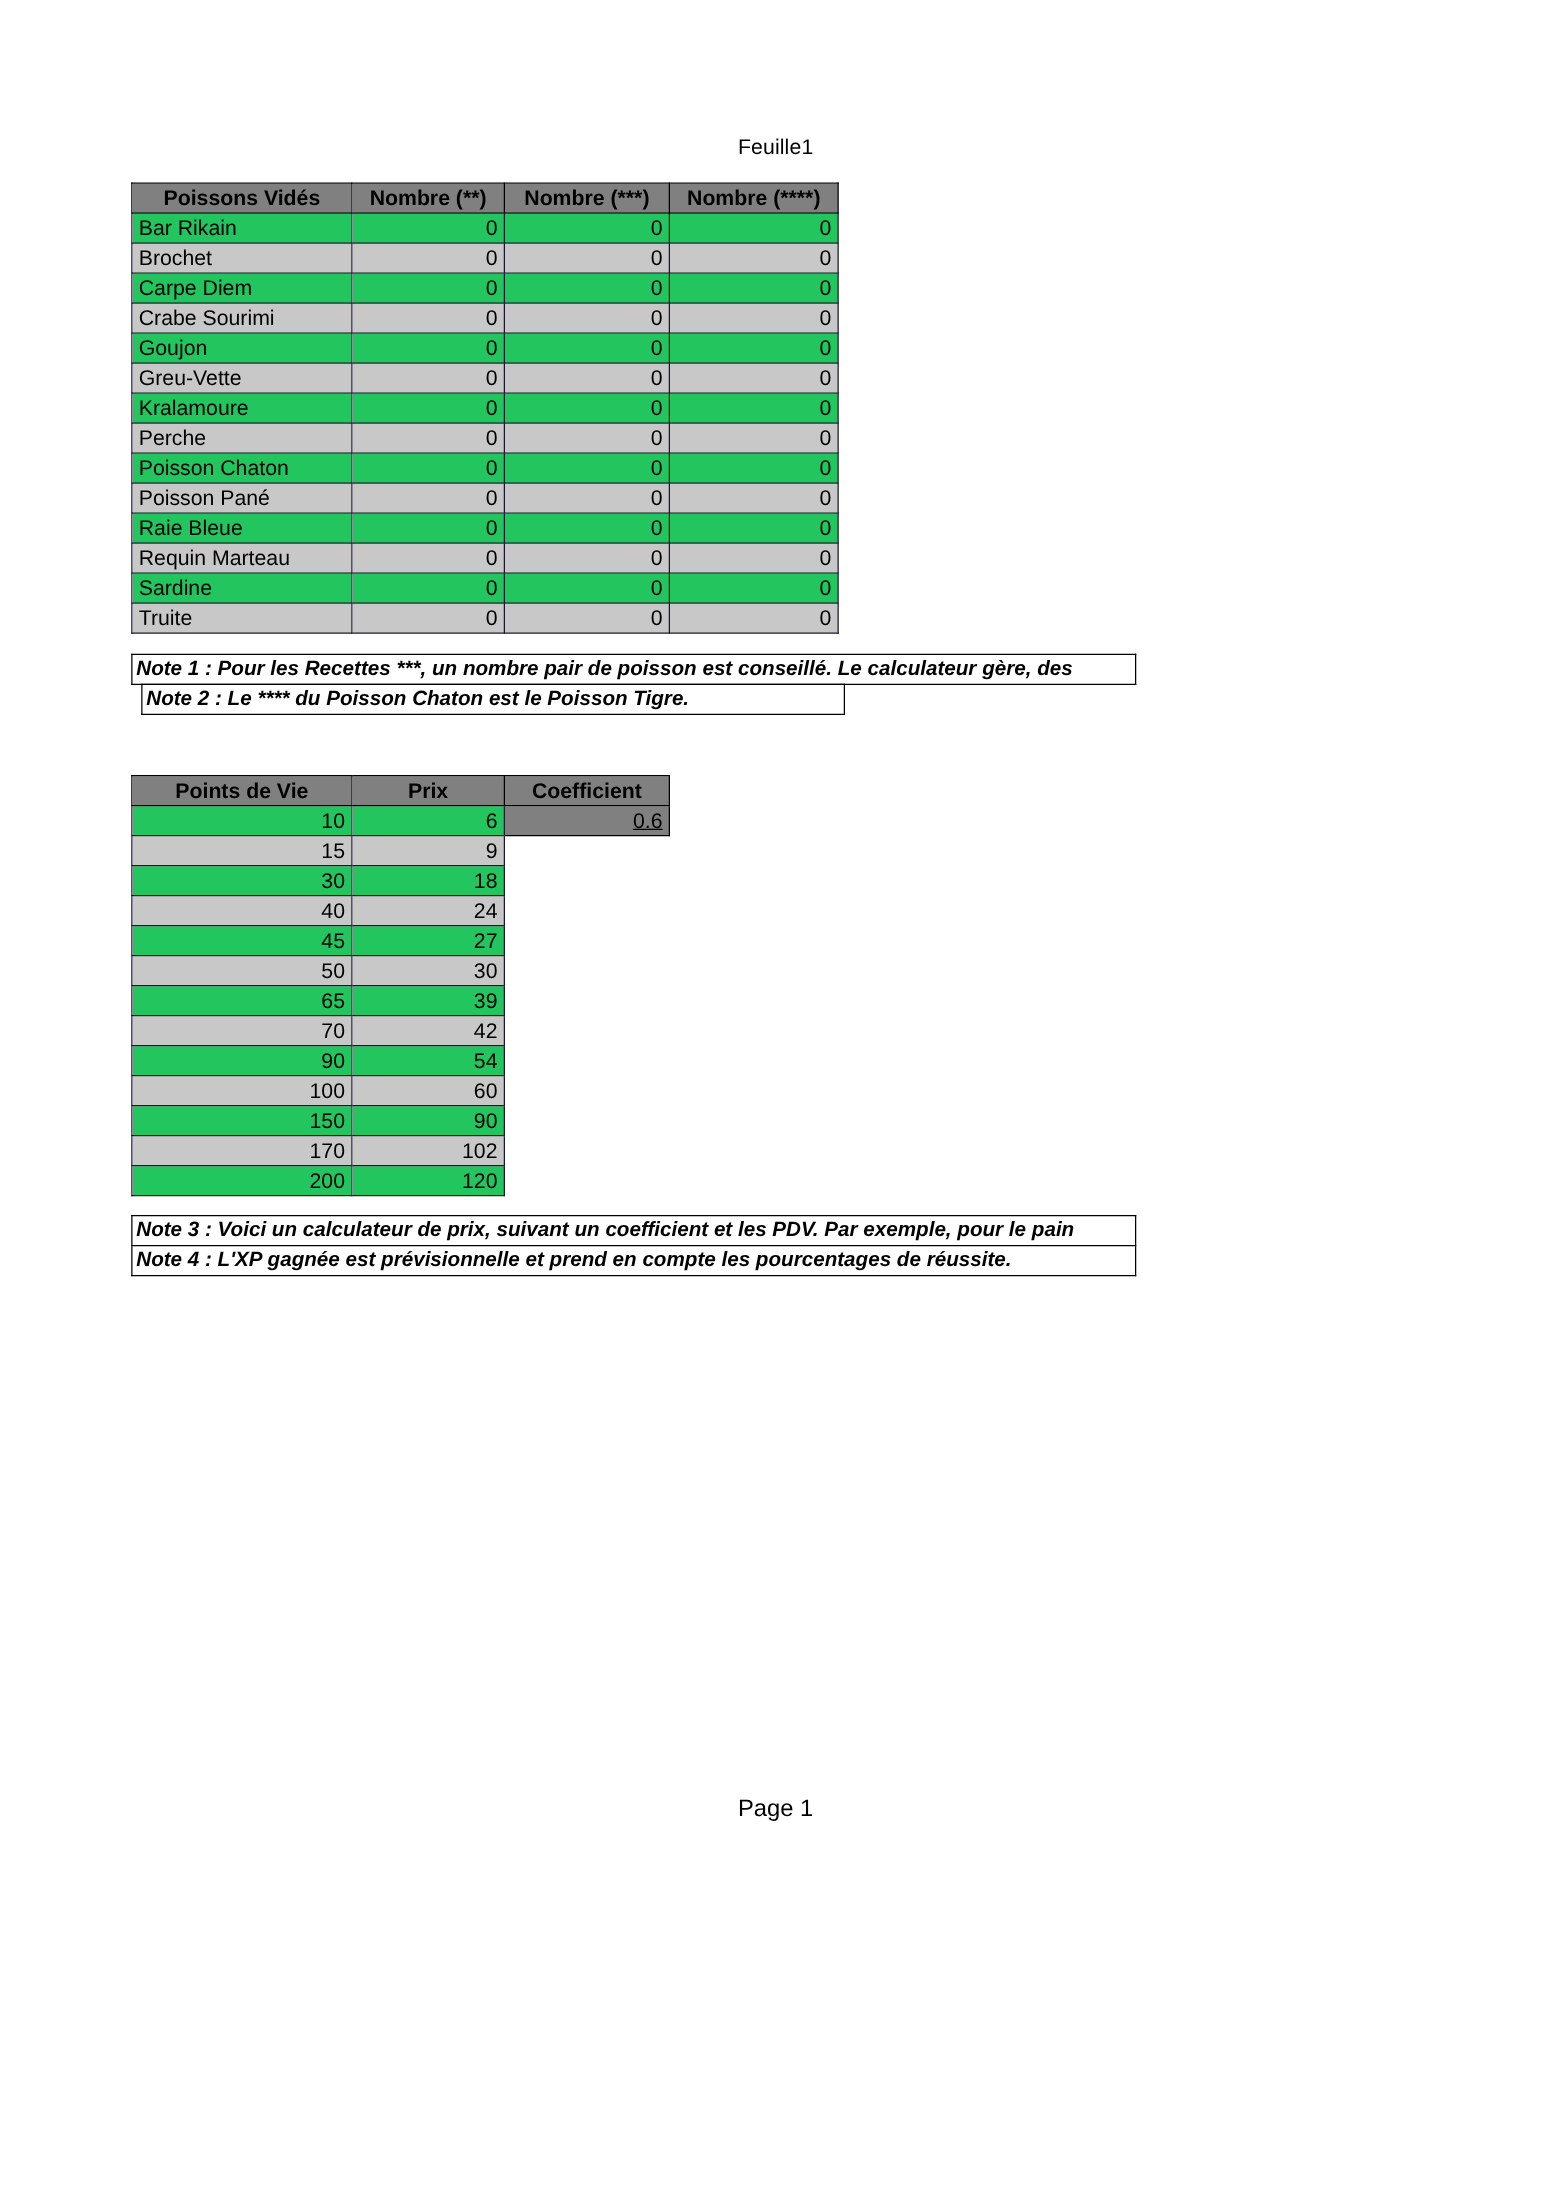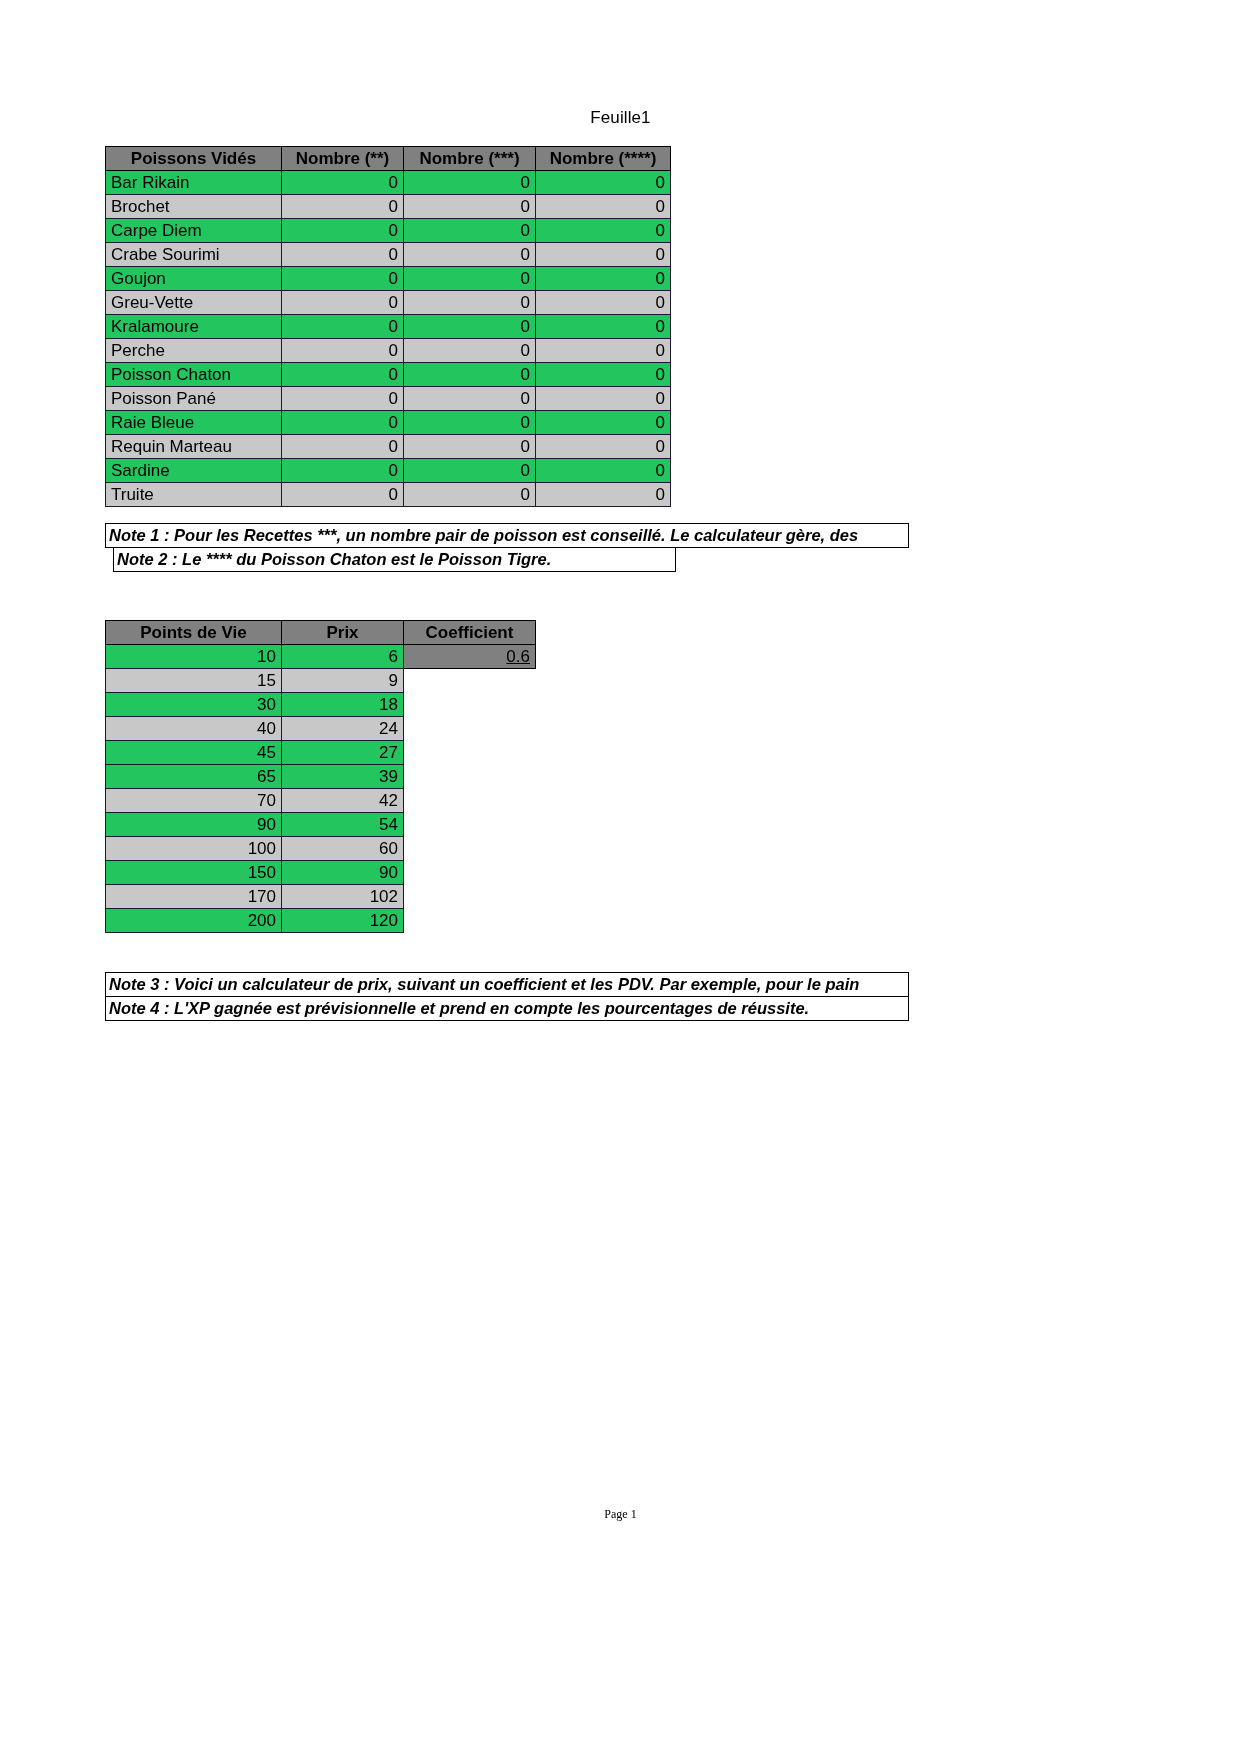--- a/index.html
+++ b/index.html
@@ -28,26 +28,25 @@
     position: absolute;
     top: 108px;
     left: 0;
     width: 1241px;
     text-align: center;
     font-size: 17px;
     letter-spacing: 0.1px;
   }
   .page-footer {
     position: absolute;
-    top: 1507px;
+    top: 1437px;
     left: 0;
     width: 1241px;
     text-align: center;
-    font-size: 12px;
-    font-family: Liberation Serif, serif;
+    font-size: 19px;
   }
 
   
   table.sheet {
     border-collapse: collapse;
     table-layout: fixed;
     font-size: 17px;
   }
   table.sheet th,
   table.sheet td {
@@ -299,20 +298,25 @@
         <tr class="band-b">
           <td class="num">40</td>
           <td class="num">24</td>
           <td class="blank"></td>
         </tr>
         <tr class="band-a">
           <td class="num">45</td>
           <td class="num">27</td>
           <td class="blank"></td>
         </tr>
+        <tr class="band-b">
+          <td class="num">50</td>
+          <td class="num">30</td>
+          <td class="blank"></td>
+        </tr>
         <tr class="band-a">
           <td class="num">65</td>
           <td class="num">39</td>
           <td class="blank"></td>
         </tr>
         <tr class="band-b">
           <td class="num">70</td>
           <td class="num">42</td>
           <td class="blank"></td>
         </tr>

